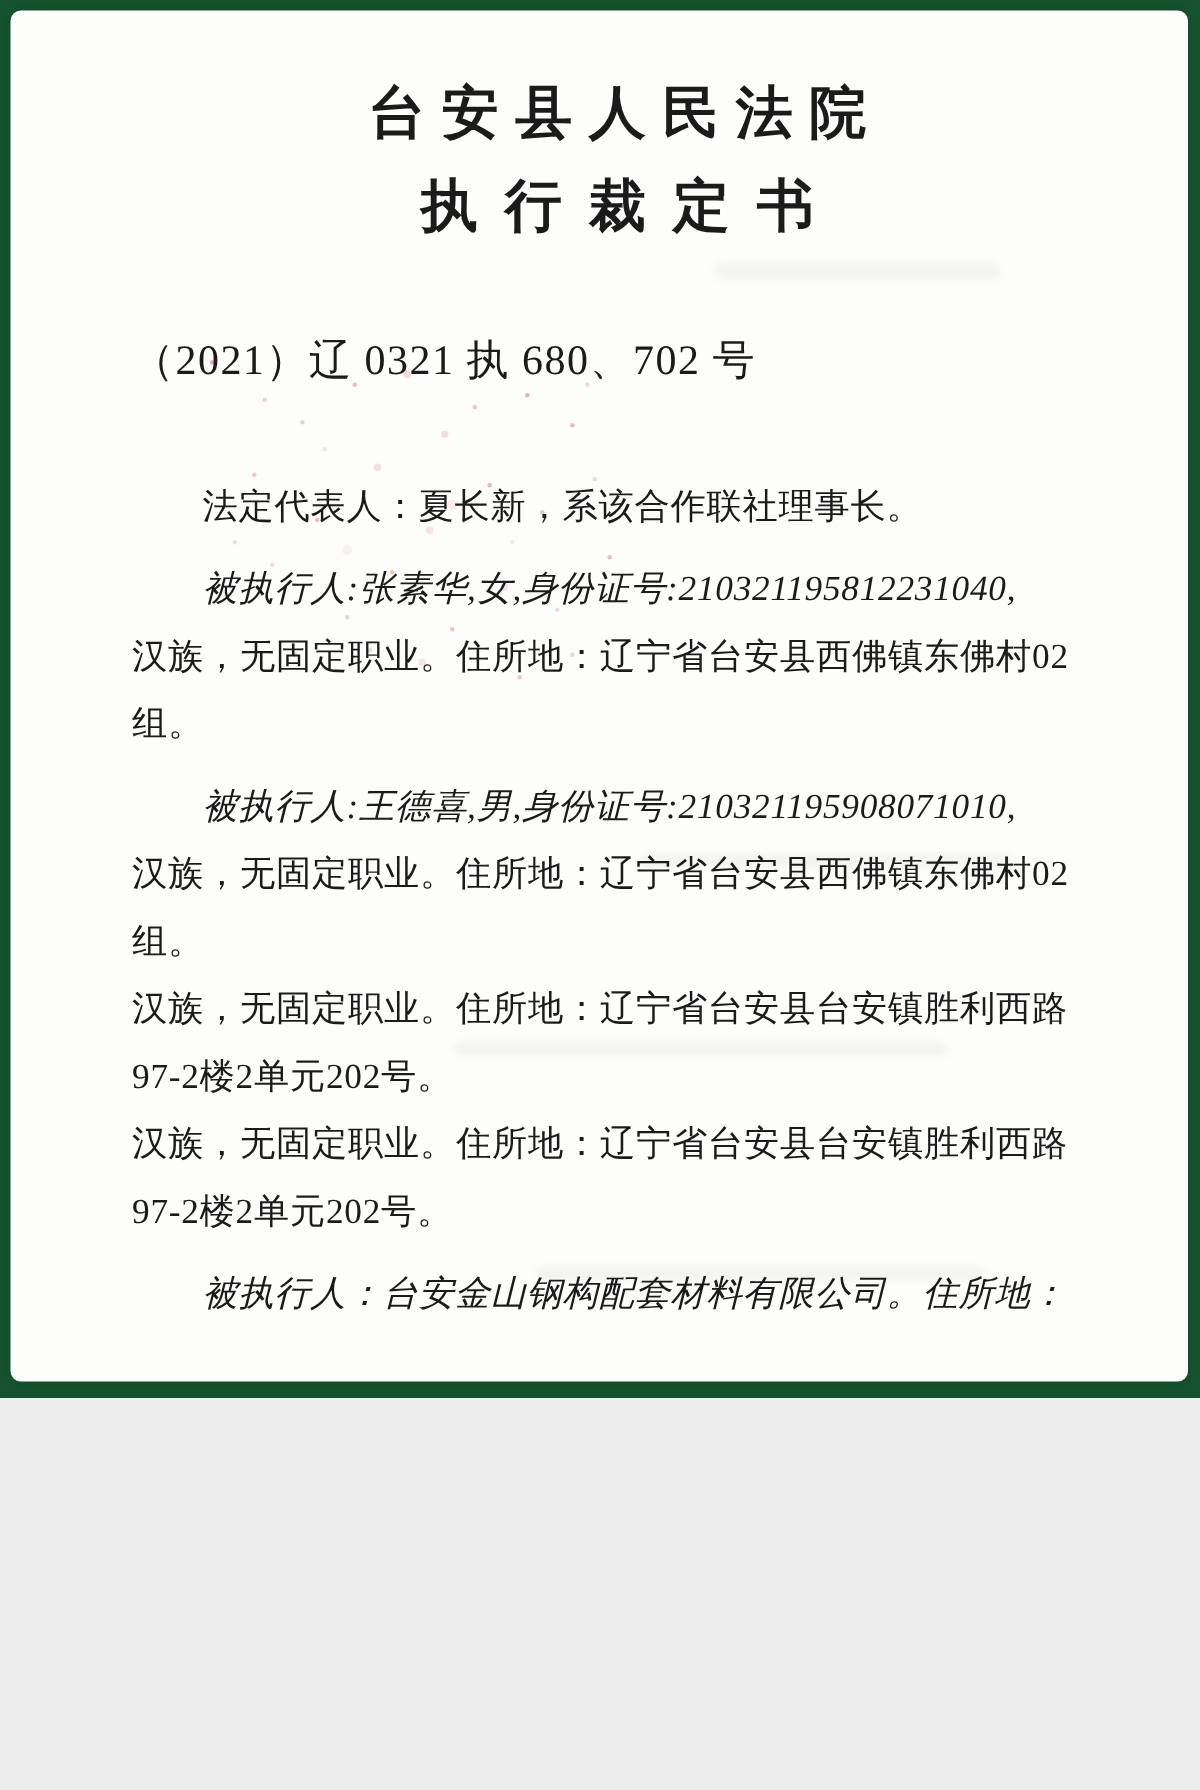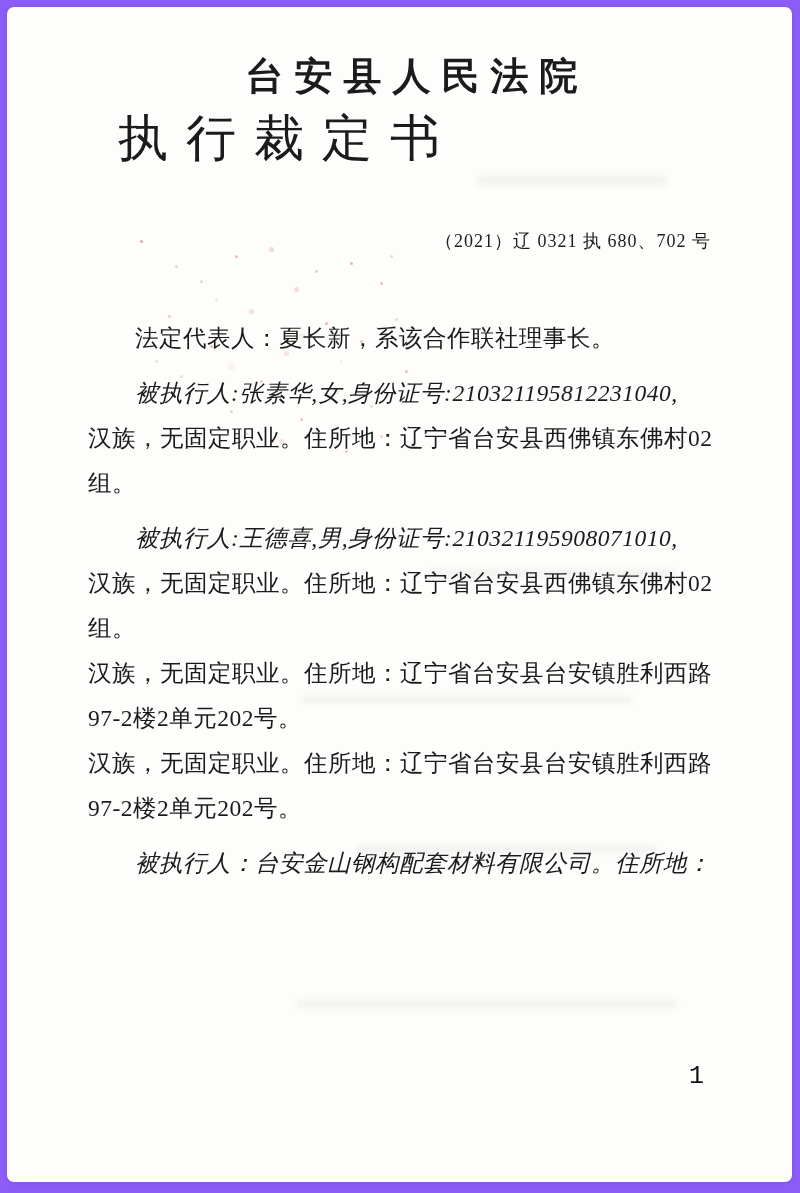--- a/index.html
+++ b/index.html
@@ -4,22 +4,22 @@
 <style>
   html, body {
     margin: 0;
     padding: 0;
     background: #ededed;
     font-family: "Liberation Serif", "DejaVu Serif", serif;
   }
   .scan-frame {
     position: relative;
     width: 800px;
-    height: 1193px;
-    background: #8b5cf6;
+    height: 932px;
+    background: #14532d;
     overflow: hidden;
   }
   .page {
     position: absolute;
     left: 7px;
     top: 7px;
     right: 8px;
     bottom: 11px;
     background: #fdfdfc;
     border-radius: 7px;
@@ -39,33 +39,34 @@
     line-height: 48px;
     font-weight: 600;
     text-align: center;
     letter-spacing: 11px;
     padding-left: 11px;
     transform: translateX(12px);
     white-space: nowrap;
   }
   .doc-type {
     margin: 14px 0 0 0;
-    font-size: 50px;
+    font-size: 38px;
     line-height: 48px;
-    font-weight: 400;
+    font-weight: 700;
+    text-align: center;
     letter-spacing: 18px;
     padding-left: 18px;
     transform: translateX(12px);
     white-space: nowrap;
   }
   .case-number {
     margin-top: 62px;
-    font-size: 18px;
+    font-size: 28px;
     line-height: 34px;
-    text-align: right;
+    text-align: left;
     letter-spacing: 1px;
     white-space: nowrap;
   }
   .body-text {
     margin-top: 58px;
     font-size: 23.5px;
     line-height: 45px;
   }
   .line {
     white-space: nowrap;

